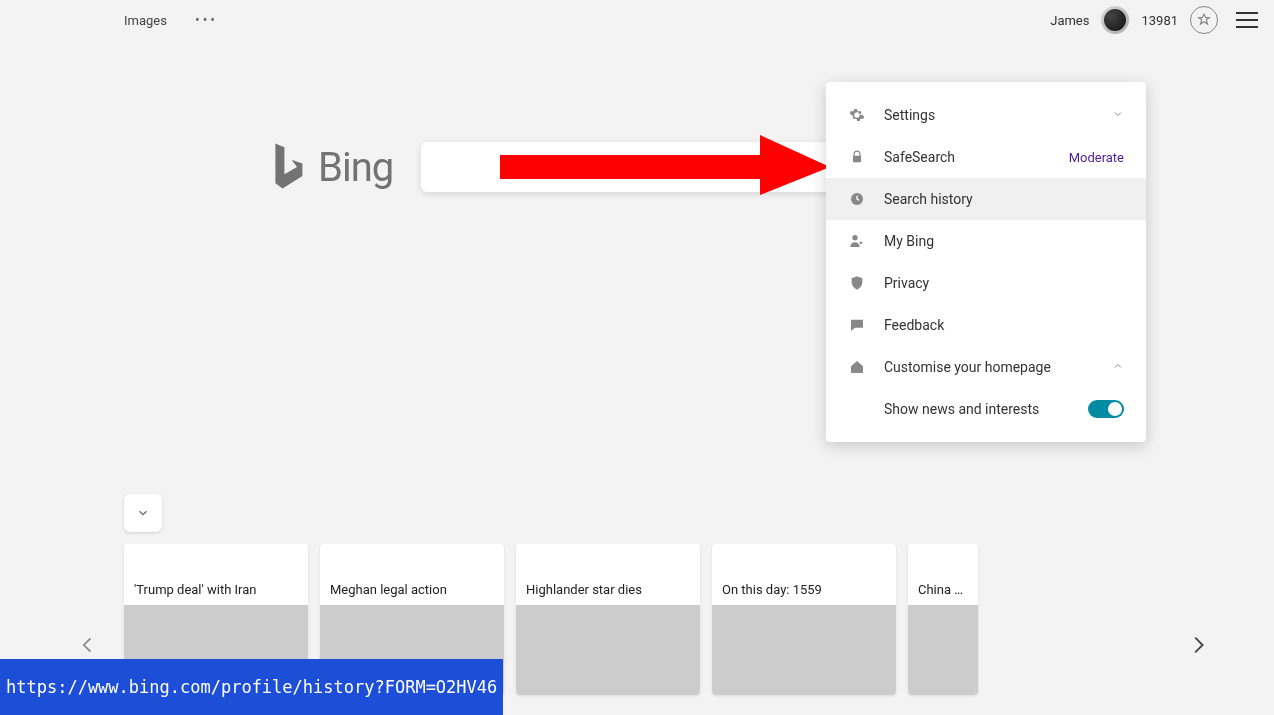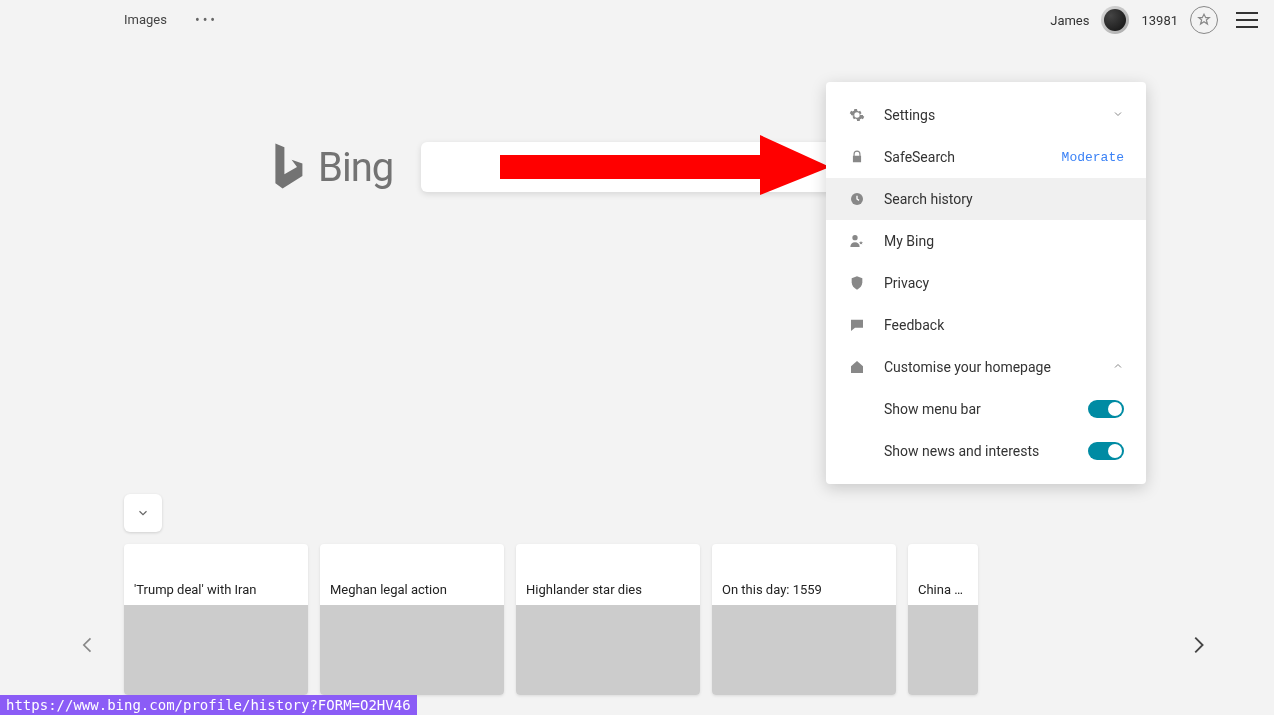--- a/index.html
+++ b/index.html
@@ -1,20 +1,20 @@
 <!DOCTYPE html>
 <html><head>
 <meta charset="utf-8">
 <style>
 * { margin: 0; padding: 0; box-sizing: border-box; font-family: -apple-system, BlinkMacSystemFont, "Segoe UI", Roboto, Helvetica, Arial, sans-serif; }
 html, body { width: 1274px; height: 715px; background: #f3f3f3; overflow: hidden; position: relative; }
 
 
 .topnav { position: absolute; top: 0; left: 0; right: 0; height: 40px; display: flex; align-items: center; padding: 0 16px; }
-.topnav-left { display: flex; gap: 28px; margin-left: 108px; }
+.topnav-left { display: flex; align-items: center; gap: 28px; margin-left: 108px; }
 .nav-link { font-size: 13px; color: #444; cursor: pointer; }
 .ellipsis { color: #666; letter-spacing: 3px; font-size: 14px; cursor: pointer; }
 .topnav-right { margin-left: auto; display: flex; align-items: center; gap: 12px; }
 .username { font-size: 13px; color: #333; }
 .avatar { width: 28px; height: 28px; border-radius: 50%; background: linear-gradient(135deg,#d9d9d9,#aaa); display: flex; align-items: center; justify-content: center; }
 .avatar-inner { width: 22px; height: 22px; border-radius: 50%; background: radial-gradient(circle at 30% 30%, #444, #111); }
 .points { font-size: 13px; color: #333; }
 .rewards-icon { width: 28px; height: 28px; border-radius: 50%; border: 1.5px solid #888; display: flex; align-items: center; justify-content: center; color: #888; cursor: pointer; }
 .hamburger { width: 22px; height: 16px; display: flex; flex-direction: column; justify-content: space-between; cursor: pointer; margin-left: 6px; }
 .hamburger div { height: 2px; background: #333; }
@@ -29,21 +29,21 @@
 
 
 .arrow { position: absolute; top: 135px; left: 500px; width: 330px; height: 60px; pointer-events: none; }
 
 
 .panel { position: absolute; top: 42px; right: 128px; width: 320px; background: #fff; border-radius: 4px; box-shadow: 0 4px 16px rgba(0,0,0,0.18); padding: 12px 0; margin-top: 40px; }
 .panel-row { display: flex; align-items: center; height: 42px; padding: 0 22px; font-size: 14px; color: #333; cursor: pointer; gap: 18px; }
 .panel-row.highlight { background: #f0f0f0; }
 .panel-row .picon { width: 18px; height: 18px; display: flex; align-items: center; justify-content: center; color: #888; flex-shrink: 0; }
 .panel-row .label { flex: 1; }
-.panel-row .trailing { font-size: 13px; color: #3b82f6; font-family: Liberation Mono, monospace; }
+.panel-row .trailing { font-size: 13px; color: #4c1d95; }
 .panel-row .chev { color: #888; }
 .sub-row { display: flex; align-items: center; height: 42px; padding: 0 22px 0 58px; font-size: 14px; color: #333; }
 .sub-row .label { flex: 1; }
 .toggle { width: 36px; height: 18px; border-radius: 9px; position: relative; cursor: pointer; }
 .toggle.on { background: #008ba3; }
 .toggle.off { background: #ccc; }
 .toggle .knob { position: absolute; top: 2px; width: 14px; height: 14px; border-radius: 50%; background: #fff; }
 .toggle.on .knob { right: 2px; }
 .toggle.off .knob { left: 2px; }
 
@@ -52,21 +52,21 @@
 .collapse-btn { width: 38px; height: 38px; background: #fff; border-radius: 6px; box-shadow: 0 1px 3px rgba(0,0,0,0.15); display: flex; align-items: center; justify-content: center; color: #666; cursor: pointer; margin-bottom: 12px; }
 .news-row { display: flex; gap: 12px; align-items: stretch; }
 .news-card { width: 184px; background: #fff; border-radius: 4px; overflow: hidden; box-shadow: 0 1px 3px rgba(0,0,0,0.1); cursor: pointer; }
 .news-card .title { padding: 8px 10px; font-size: 13px; color: #222; white-space: nowrap; overflow: hidden; text-overflow: ellipsis; margin-top: 30px; }
 .news-card .img { height: 90px; background: #ccc; }
 .nav-arrow { position: absolute; top: 50%; width: 40px; height: 100px; display: flex; align-items: center; justify-content: center; color: #555; cursor: pointer; }
 .nav-arrow.left { left: -56px; }
 .nav-arrow.right { right: 56px; }
 
 
-.status-url { position: absolute; bottom: 0; left: 0; background: #8b5cf6; color: #fff; font-size: 14px; padding: 2px 6px; font-family: monospace; }
+.status-url { position: absolute; bottom: 0; left: 0; background: #1d4ed8; color: #fff; font-size: 17px; padding: 18px 6px; font-family: monospace; }
 
 
 .ph1 { background: linear-gradient(120deg,#e8c98a 30%,#d4a050 70%); }
 .ph2 { background: linear-gradient(90deg,#8a8a8a 50%,#c19070 50%); }
 .ph3 { background: linear-gradient(90deg,#525f7a 50%,#8a6a5a 50%); }
 .ph4 { background: linear-gradient(120deg,#3060a0,#d0a060); }
 .ph5 { background: linear-gradient(160deg,#0a0a20,#804030); }
 .ph6 { background: linear-gradient(120deg,#606060,#303030); }
 </style>
 </head>
@@ -185,26 +185,20 @@
     </span>
     <span class="label">Customise your homepage</span>
     <span class="chev">
       <svg width="12" height="12" viewBox="0 0 24 24" fill="none" stroke="#888" stroke-width="2">
           <polyline points="6 15 12 9 18 15"></polyline>
         </svg>
     </span>
   </div>
 
   <div class="sub-row">
-    <span class="label">Show menu bar</span>
-    <div class="toggle on">
-        <div class="knob"></div>
-      </div>
-  </div>
-  <div class="sub-row">
     <span class="label">Show news and interests</span>
     <div class="toggle on">
         <div class="knob"></div>
       </div>
   </div>
 </div>
 
 <div class="news-strip">
   <div class="collapse-btn">
     <svg width="14" height="14" viewBox="0 0 24 24" fill="none" stroke="#666" stroke-width="2">

